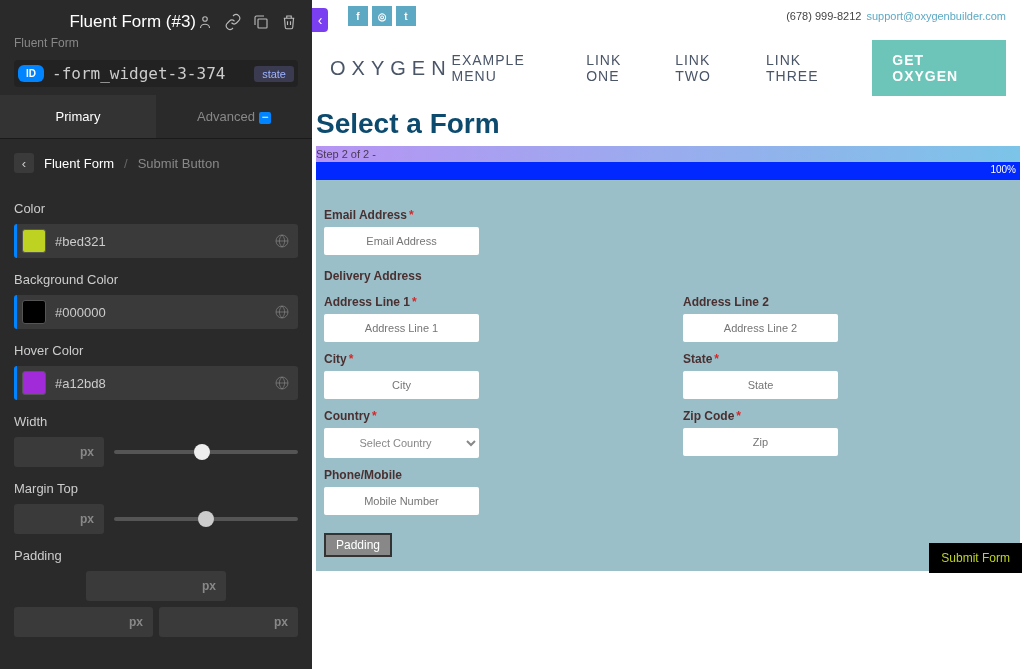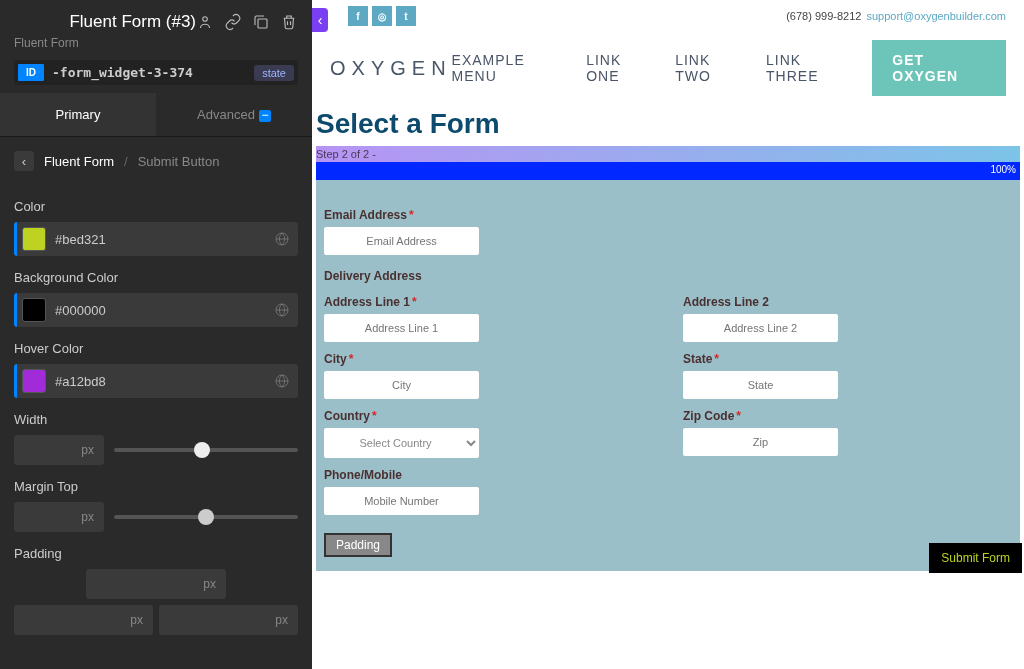--- a/index.html
+++ b/index.html
@@ -5,40 +5,40 @@
 * { box-sizing: border-box; margin: 0; padding: 0; }
 body { font-family: -apple-system, BlinkMacSystemFont, "Segoe UI", sans-serif; width: 1024px; height: 669px; overflow: hidden; display: flex; background: #fff; }
 .sidebar { width: 312px; background: #2a2a2a; color: #ccc; display: flex; flex-direction: column; font-size: 13px; position: relative; }
 .sb-header { padding: 12px 14px 8px; }
 .sb-title-row { display: flex; align-items: center; justify-content: flex-end; }
 .sb-title { color: #fff; font-size: 17px; font-weight: 400; }
 .sb-icons { display: flex; gap: 10px; }
 .sb-icon { width: 18px; height: 18px; stroke: #bbb; fill: none; stroke-width: 1.5; cursor: pointer; }
 .sb-subtitle { color: #888; font-size: 12px; margin-top: 4px; }
 .sb-id-row { display: flex; align-items: center; gap: 8px; margin-top: 10px; background: #222; border-radius: 4px; padding: 4px; }
-.id-badge { background: #0084ff; color: #fff; font-size: 10px; padding: 3px 8px; border-radius: 1px; font-weight: 600; }
-.id-text { font-family: monospace; font-size: 13px; color: #ccc; flex: 1; font-weight: bold; }
+.id-badge { background: #0084ff; color: #fff; font-size: 10px; padding: 3px 8px; border-radius: 6px; font-weight: 600; }
+.id-text { font-family: monospace; font-size: 16px; color: #ccc; flex: 1; }
 .state-badge { background: #3a3a50; color: #9db4ff; font-size: 11px; padding: 2px 8px; border-radius: 3px; }
 .tabs { display: flex; border-bottom: 1px solid #1a1a1a; }
 .tab { flex: 1; text-align: center; padding: 14px 0; cursor: pointer; color: #888; }
 .tab.active { background: #333; color: #fff; }
 .tab .minus { display: inline-block; background: #0084ff; color: #fff; width: 12px; height: 12px; line-height: 11px; font-size: 12px; margin-left: 4px; border-radius: 2px; }
 .breadcrumb { display: flex; align-items: center; gap: 10px; padding: 14px 14px; font-size: 13px; }
 .bc-back { width: 20px; height: 20px; background: #3a3a3a; border-radius: 3px; display: flex; align-items: center; justify-content: center; cursor: pointer; color: #ccc; }
 .bc-item { color: #fff; }
 .bc-sep { color: #666; }
 .bc-current { color: #888; }
 .panel { padding: 0 14px 14px; overflow-y: auto; flex: 1; }
 .field-label { color: #ccc; font-size: 13px; margin: 14px 0 8px; }
 .color-row { display: flex; align-items: center; background: #3a3a3a; border-radius: 3px; border-left: 3px solid #0084ff; }
 .swatch { width: 24px; height: 24px; border-radius: 3px; margin: 5px; border: 1px solid #555; }
 .color-val { flex: 1; color: #ccc; font-size: 13px; padding: 0 4px; }
 .globe { width: 16px; height: 16px; stroke: #888; fill: none; margin: 0 8px; }
 .unit-row { display: flex; align-items: center; gap: 10px; }
-.unit-box { background: #3a3a3a; border-radius: 3px; width: 90px; display: flex; align-items: center; justify-content: flex-end; padding: 8px 10px; color: #888; font-size: 12px; }
+.unit-box { background: #3a3a3a; border-radius: 3px; width: 90px; display: flex; align-items: center; justify-content: flex-end; padding: 8px 10px; color: #888; font-size: 12px; font-weight: bold; }
 .slider { flex: 1; height: 4px; background: #555; border-radius: 2px; position: relative; }
 .slider-thumb { position: absolute; width: 16px; height: 16px; background: #eee; border-radius: 50%; top: -6px; transform: translateX(-50%); }
 .padding-grid { display: flex; flex-direction: column; gap: 6px; margin-top: 8px; }
 .padding-row { display: flex; gap: 6px; justify-content: center; }
 .canvas { flex: 1; position: relative; background: #fff; overflow: hidden; }
 .collapse-tab { position: absolute; left: 0; top: 8px; width: 16px; height: 24px; background: #7b3ff2; border-radius: 0 4px 4px 0; color: #fff; display: flex; align-items: center; justify-content: center; font-size: 14px; cursor: pointer; z-index: 5; }
 .topbar { display: flex; justify-content: space-between; align-items: center; padding: 6px 18px; font-size: 11px; }
 .social { display: flex; gap: 4px; margin-left: 18px; }
 .social-btn { width: 20px; height: 20px; background: #5da9c4; color: #fff; display: flex; align-items: center; justify-content: center; font-size: 10px; font-weight: bold; }
 .contact { display: flex; gap: 5px; align-items: center; color: #444; }

